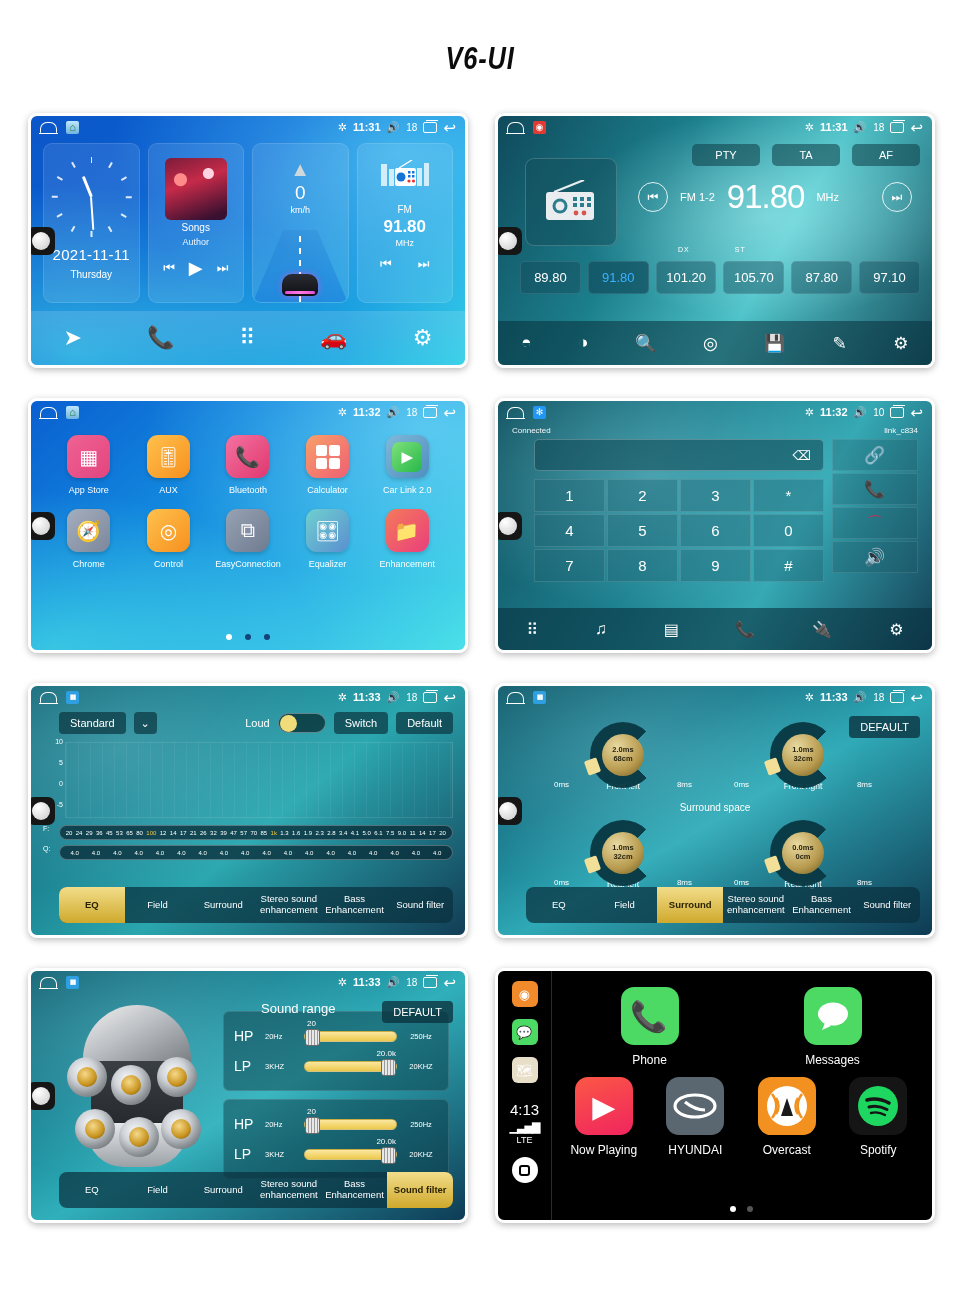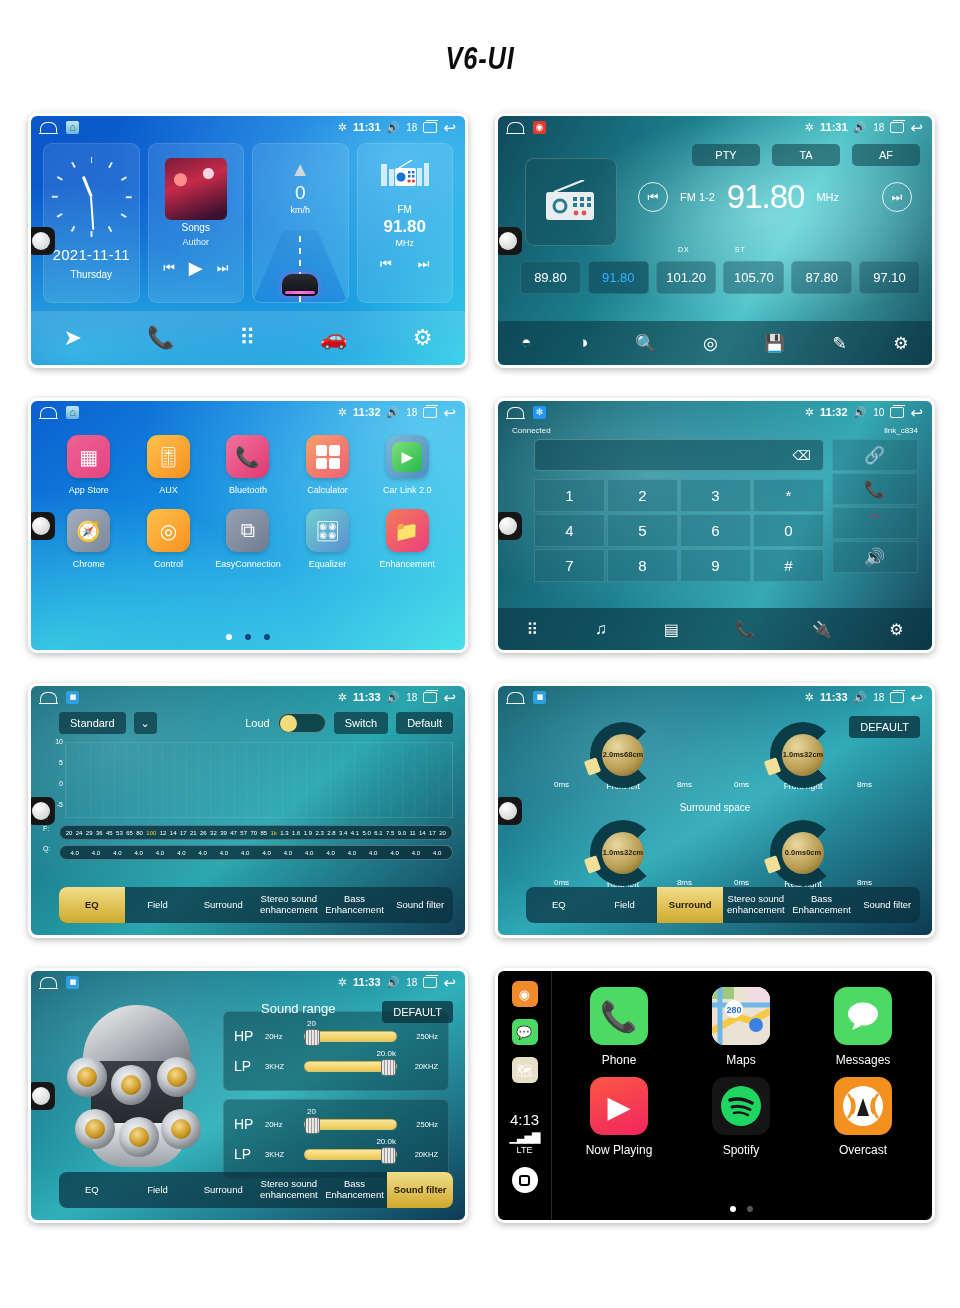--- a/index.html
+++ b/index.html
@@ -247,21 +247,21 @@
     background:rgba(10,50,62,0.78);display:flex;align-items:center;font-size:11px;z-index:8;}
   .knobs{position:absolute;top:26px;left:40px;right:18px;bottom:58px;z-index:6;}
   .kn{position:absolute;width:150px;}
   .kn-ring{width:66px;height:66px;border-radius:50%;margin:0 auto;position:relative;
     background:conic-gradient(from 135deg, rgba(8,55,66,0.95) 0 270deg, transparent 270deg 360deg);
     display:flex;align-items:center;justify-content:center;}
   .kn-ring::before{content:"";position:absolute;left:-4px;bottom:14px;width:13px;height:15px;
     background:#f2e099;border-radius:2px;transform:rotate(-20deg);}
   .kn-inner{width:42px;height:42px;border-radius:50%;
     background:radial-gradient(circle at 35% 30%, #e8d9a0, #b79a4e 60%, #6a5a22);
-    display:flex;align-items:center;justify-content:center;
+    display:flex;flex-direction:column;align-items:center;justify-content:center;
     font-size:7.5px;color:#2a2410;font-weight:600;line-height:1.15;}
   .kn-scale{display:flex;justify-content:space-between;font-size:8px;margin-top:-8px;padding:0 6px;}
   .kn-name{text-align:center;font-size:8.5px;margin-top:-8px;}
   .sur-title{position:absolute;top:116px;left:0;right:0;text-align:center;font-size:10px;z-index:7;}
 
   
   .s-filt{background:linear-gradient(150deg,#0d5a6c 0%,#188394 30%,#30b0bb 52%,#0e3c55 100%);}
   .s-filt::before{content:"";position:absolute;inset:0;
     background:radial-gradient(ellipse at 25% 25%, rgba(170,250,255,0.25), transparent 55%);}
   .srange{position:absolute;top:30px;left:230px;font-size:13px;z-index:7;}
@@ -276,35 +276,35 @@
     background:radial-gradient(circle at 40% 35%, #f0f2f4 0 6%, #cfd3d7 35%, #8f9499 65%, #55595d 100%);
     display:flex;align-items:center;justify-content:center;}
   .spk i{width:20px;height:20px;border-radius:50%;
     background:radial-gradient(circle at 40% 35%, #f6d98a, #c8941e 60%, #6a4c08);}
   .filtpanel{position:absolute;left:192px;right:16px;border-radius:6px;
     background:rgba(10,58,70,0.48);border:1px solid rgba(255,255,255,0.13);z-index:6;padding:9px 10px;}
   .fp1{top:40px;} .fp2{top:128px;}
   .frow{display:flex;align-items:center;gap:7px;height:30px;}
   .frow .fl{font-size:14px;width:24px;}
   .frow .fmin{font-size:7.5px;width:32px;}
-  .frow .fmax{font-size:7.5px;width:34px;text-align:right;}
+  .frow .fmax{font-size:7.5px;width:34px;text-align:center;}
   .slider{flex:1;height:11px;border-radius:6px;background:linear-gradient(180deg,#fbe7a0,#ecc94b);
     position:relative;border:1px solid rgba(0,0,0,0.15);}
   .knobh{position:absolute;top:-3px;width:15px;height:17px;border-radius:3px;
     background:repeating-linear-gradient(90deg,#e8e8e8 0 2px,#9a9a9a 2px 3px);
     border:1px solid #6b6b6b;}
   .sval{position:absolute;top:-13px;font-size:8px;color:#fff;white-space:nowrap;}
 
   
   .s-cp{background:#000;}
   .cp-rail{position:absolute;left:0;top:0;bottom:0;width:54px;
     border-right:1px solid #2a2a2a;display:flex;flex-direction:column;align-items:center;padding-top:10px;}
   .railico{width:26px;height:26px;border-radius:6px;margin-bottom:12px;
     display:flex;align-items:center;justify-content:center;font-size:13px;}
-  .cp-time{font-size:15px;color:#fff;margin-top:16px;}
+  .cp-time{font-size:15px;color:#fff;margin-top:6px;}
   .cp-sig{font-size:11px;color:#fff;margin-top:3px;letter-spacing:-1px;}
   .cp-lte{font-size:9px;color:#fff;margin-top:1px;}
   .cp-home{width:26px;height:26px;border-radius:50%;background:#fff;margin-top:12px;
     display:flex;align-items:center;justify-content:center;}
   .cp-home i{width:11px;height:11px;border-radius:3px;border:2px solid #000;}
   .cp-grid{position:absolute;left:60px;right:8px;top:16px;bottom:26px;}
   .cp-row{display:flex;justify-content:space-around;margin-bottom:10px;}
   .cp-cell{width:86px;display:flex;flex-direction:column;align-items:center;}
   .cp-icon{width:58px;height:58px;border-radius:13px;display:flex;align-items:center;justify-content:center;
     font-size:30px;overflow:hidden;position:relative;}
@@ -948,75 +948,68 @@
         </div>
     </div>
 
     <div class="cp-grid">
       <div class="cp-row">
         <div class="cp-cell">
           <div class="cp-icon" style="background:#4cd964;color:#fff">📞</div>
           <div class="cp-label">Phone</div>
         </div>
         <div class="cp-cell">
-          <div class="cp-icon" style="background:#e8e0cf">
-            <svg width="58" height="58" viewBox="0 0 58 58">
-              <rect width="58" height="58" fill="#eae3d3"></rect>
-              <rect x="0" y="0" width="22" height="12" fill="#9dc97f"></rect>
-              <rect x="36" y="0" width="22" height="16" fill="#f2dce4"></rect>
-              <path d="M0 44 L26 30 L40 34 L58 24" stroke="#f6c944" stroke-width="7" fill="none"></path>
-              <path d="M8 0 L8 58" stroke="#6fb7e8" stroke-width="5" fill="none"></path>
-              <path d="M0 18 L58 18" stroke="#6fb7e8" stroke-width="5" fill="none"></path>
-              <circle cx="22" cy="22" r="9" fill="#fff"></circle>
-              <text x="22" y="26" font-size="9" fill="#2e6fd0" text-anchor="middle" font-family="Liberation Sans, sans-serif" font-weight="bold">280</text>
-              <circle cx="44" cy="38" r="7" fill="#3b82e8"></circle>
-            </svg>
-          </div>
-          <div class="cp-label">Maps</div>
-        </div>
-        <div class="cp-cell">
           <div class="cp-icon" style="background:#4cd964">
             <svg width="34" height="30" viewBox="0 0 34 30">
                 <ellipse cx="17" cy="13" rx="15" ry="11.5" fill="#fff"></ellipse>
                 <path d="M9 22 l-3 7 9-4z" fill="#fff"></path>
               </svg>
           </div>
           <div class="cp-label">Messages</div>
         </div>
       </div>
 
       <div class="cp-row">
         <div class="cp-cell">
           <div class="cp-icon" style="background:linear-gradient(160deg,#fb5745,#f0255e);color:#fff">▶</div>
           <div class="cp-label">Now Playing</div>
         </div>
         <div class="cp-cell">
-          <div class="cp-icon" style="background:#151515">
-            <svg width="46" height="46" viewBox="0 0 46 46">
-              <circle cx="23" cy="23" r="20" fill="#1ed760"></circle>
-              <path d="M12 17 q11 -3 22 3" stroke="#151515" stroke-width="3.6" fill="none" stroke-linecap="round"></path>
-              <path d="M14 24 q9 -2.5 18 2.5" stroke="#151515" stroke-width="3" fill="none" stroke-linecap="round"></path>
-              <path d="M16 30 q7 -2 14 2" stroke="#151515" stroke-width="2.4" fill="none" stroke-linecap="round"></path>
+          <div class="cp-icon" style="background:#5a6670">
+            <svg width="44" height="26" viewBox="0 0 44 26">
+              <ellipse cx="22" cy="13" rx="20" ry="11" fill="none" stroke="#fff" stroke-width="3.2"></ellipse>
+              <path d="M12 9 q10 8 20 8" stroke="#fff" stroke-width="3.2" fill="none"></path>
             </svg>
           </div>
-          <div class="cp-label">Spotify</div>
+          <div class="cp-label">HYUNDAI</div>
         </div>
         <div class="cp-cell">
           <div class="cp-icon" style="background:#f2911f">
             <svg width="44" height="44" viewBox="0 0 44 44">
               <circle cx="22" cy="22" r="20" fill="#fff"></circle>
               <path d="M22 14 l6 18 h-12z" fill="#1a1a1a"></path>
               <path d="M11 14 a14 14 0 0 1 0 16" stroke="#f2911f" stroke-width="2.6" fill="none"></path>
               <path d="M33 14 a14 14 0 0 0 0 16" stroke="#f2911f" stroke-width="2.6" fill="none"></path>
               <path d="M7 10 a19 19 0 0 1 0 24" stroke="#f2911f" stroke-width="2.6" fill="none"></path>
               <path d="M37 10 a19 19 0 0 0 0 24" stroke="#f2911f" stroke-width="2.6" fill="none"></path>
             </svg>
           </div>
           <div class="cp-label">Overcast</div>
         </div>
+        <div class="cp-cell">
+          <div class="cp-icon" style="background:#151515">
+            <svg width="46" height="46" viewBox="0 0 46 46">
+              <circle cx="23" cy="23" r="20" fill="#1ed760"></circle>
+              <path d="M12 17 q11 -3 22 3" stroke="#151515" stroke-width="3.6" fill="none" stroke-linecap="round"></path>
+              <path d="M14 24 q9 -2.5 18 2.5" stroke="#151515" stroke-width="3" fill="none" stroke-linecap="round"></path>
+              <path d="M16 30 q7 -2 14 2" stroke="#151515" stroke-width="2.4" fill="none" stroke-linecap="round"></path>
+            </svg>
+          </div>
+          <div class="cp-label">Spotify</div>
+        </div>
       </div>
     </div>
 
     <div class="cp-dots">
       <div class="d on"></div>
       <div class="d"></div>
     </div>
   </div>
 
 </div>

